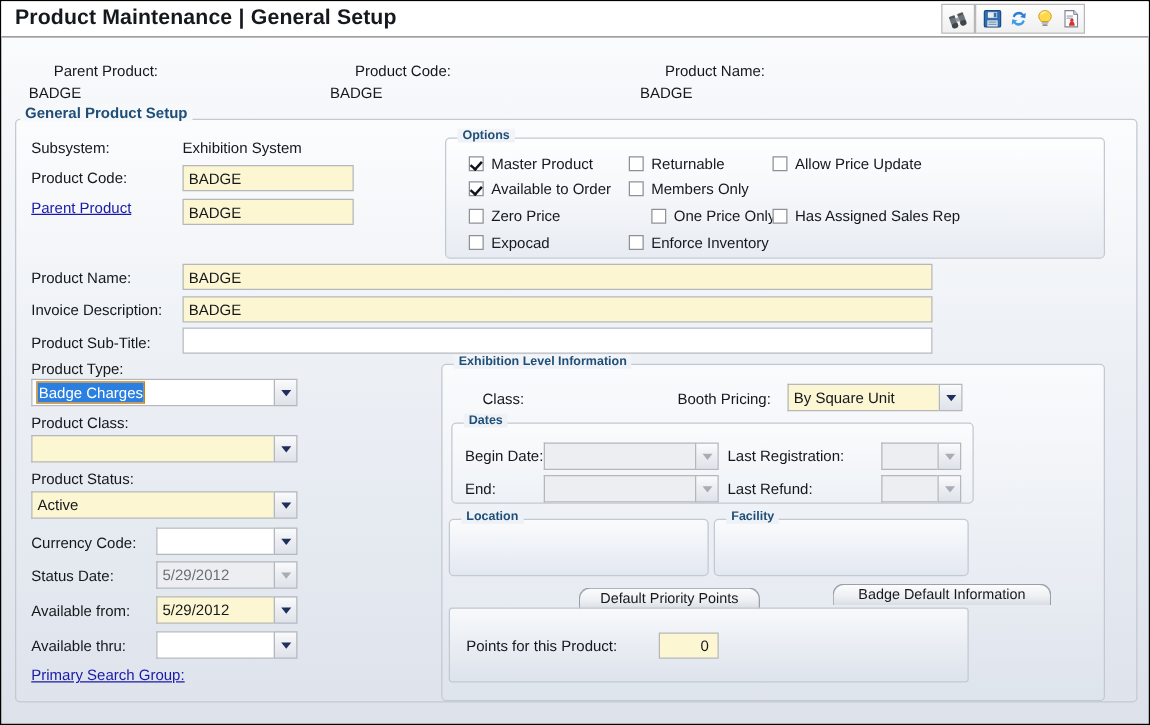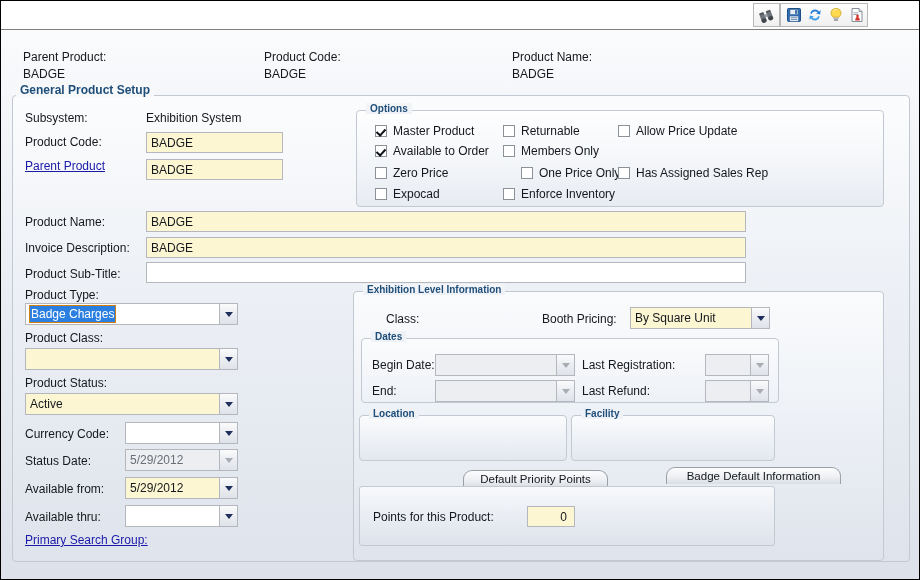--- a/index.html
+++ b/index.html
@@ -62,21 +62,21 @@
     height: 24px;
   }
   .tb-group.g1 { width: 27px; justify-content: center; }
   .tb-group.g2 { width: 88px; padding-left: 3px; gap: 2px; }
   .tb-btn {
     width: 20px; height: 20px;
     display: flex; align-items: center; justify-content: center;
     cursor: default;
   }
   .tb-btn svg { display: block; }
-  .hdr-label { position: absolute; white-space: nowrap; }
+  .hdr-label { position: absolute; white-space: nowrap; margin-left: 20px; }
   .hdr-value { position: absolute; white-space: nowrap; }
 
   
   .groupbox {
     position: absolute;
     box-sizing: border-box;
     border: 1px solid #c3c9d2;
     border-radius: 4px;
     background: linear-gradient(180deg, rgba(255,255,255,.72) 0%, rgba(246,248,251,.55) 40%, rgba(222,228,237,.55) 100%);
   }
@@ -252,20 +252,23 @@
     border-radius: 3px;
     background: linear-gradient(180deg, rgba(255,255,255,.70) 0%, rgba(240,243,247,.5) 50%, rgba(219,225,234,.5) 100%);
   }
 </style>
 </head>
 <body>
 
 <div id="app">
 
   <div class="titlebar">
+    <div class="title-text">
+      <span>Product Maintenance</span><span class="title-sep">|</span><span>General Setup</span>
+    </div>
 
     <div class="toolbar">
       <div class="tb-group g1">
         <div class="tb-btn" title="Search">
           <svg width="17" height="15" viewBox="0 0 17 15">
             <g transform="rotate(-20 8.5 7.5)">
               <rect x="2" y="4" width="5" height="8" rx="2" fill="#6d737a"></rect>
               <rect x="9" y="4" width="5" height="8" rx="2" fill="#6d737a"></rect>
               <rect x="6.5" y="6" width="3" height="3" fill="#9aa0a6"></rect>
               <ellipse cx="4.5" cy="11.5" rx="2.6" ry="2.2" fill="#3f454b"></ellipse>

